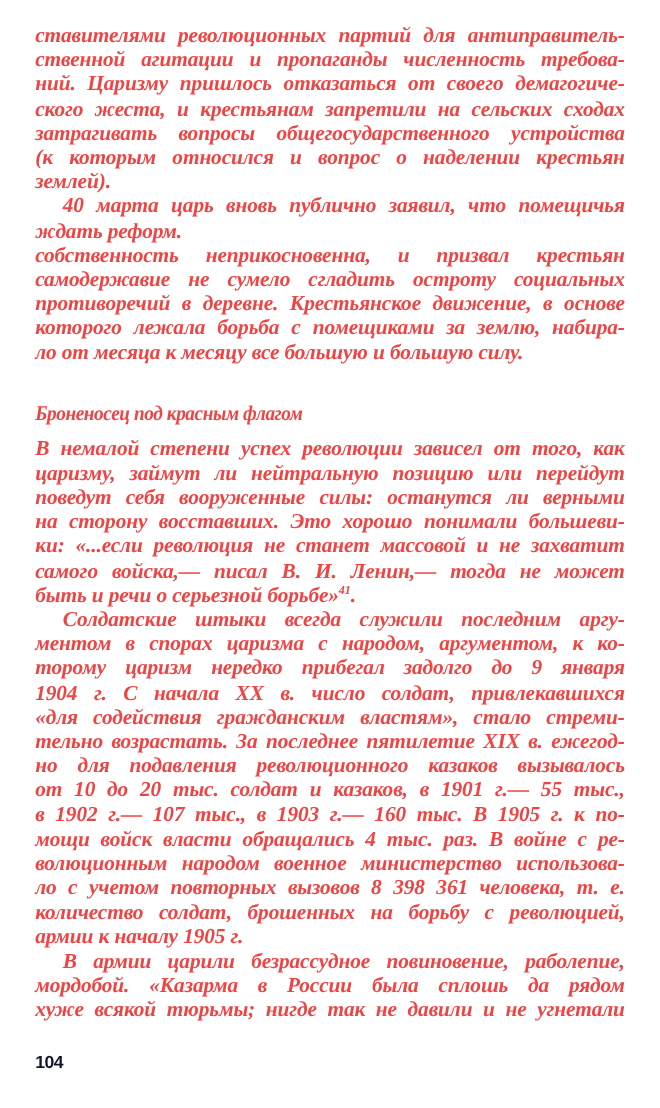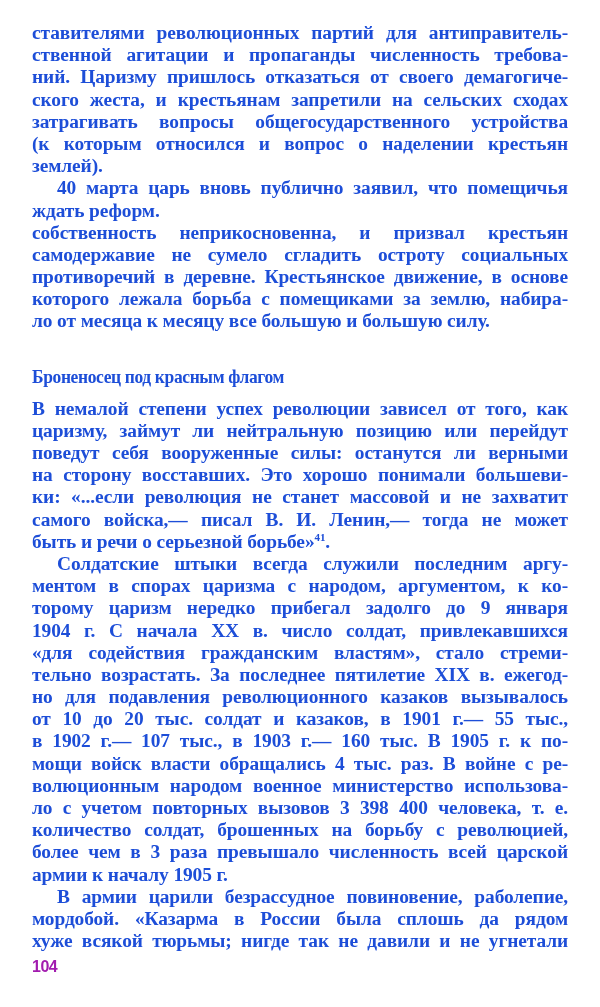--- a/index.html
+++ b/index.html
@@ -1,38 +1,39 @@
 <!DOCTYPE html>
 <html><head>
 <meta charset="utf-8">
 <style>
   html, body { margin: 0; padding: 0; background: #ffffff; }
   body { width: 600px; height: 1007px; position: relative; overflow: hidden; }
   .page {
     position: absolute; left: 32px; top: 22px; width: 536px;
     font-family: "Liberation Serif", serif;
-    color: #1d4ed8;
+    color: #ef4444;
     font-size: 19.4px;
     line-height: 22.2px;
     font-weight: bold;
     letter-spacing: -0.1px;
+    font-style: italic;
   }
   .line { display: block; white-space: nowrap; text-align: justify; text-align-last: justify; height: 22.2px; overflow: visible; }
   .line.last { text-align-last: left; }
   .indent { padding-left: 25px; }
   .heading {
     display: block; font-family: "Liberation Serif", serif; font-weight: bold;
     font-size: 19px; line-height: 22px; margin-top: 33px; margin-bottom: 10px;
     letter-spacing: -0.4px; transform: scaleX(0.92); transform-origin: left center;
   }
   sup.fn { font-size: 11px; line-height: 0; vertical-align: 7px; }
   .page-number {
     position: absolute; left: 32px; top: 958px;
     font-family: "Liberation Sans", sans-serif; font-weight: bold; font-size: 16px;
-    color: #a21caf; letter-spacing: -0.5px;
+    color: #0f172a; letter-spacing: -0.5px;
   }
 </style>
 </head>
 <body>
 
 <div class="page">
 
   <div>
     <span class="line">ставителями революционных партий для антиправитель-</span>
     <span class="line">ственной агитации и пропаганды численность требова-</span>
@@ -73,23 +74,22 @@
     <span class="line">ментом в спорах царизма с народом, аргументом, к ко-</span>
     <span class="line">торому царизм нередко прибегал задолго до 9 января</span>
     <span class="line">1904 г. С начала XX в. число солдат, привлекавшихся</span>
     <span class="line">«для содействия гражданским властям», стало стреми-</span>
     <span class="line">тельно возрастать. За последнее пятилетие XIX в. ежегод-</span>
     <span class="line">но для подавления революционного казаков вызывалось</span>
     <span class="line">от 10 до 20 тыс. солдат и казаков, в 1901 г.— 55 тыс.,</span>
     <span class="line">в 1902 г.— 107 тыс., в 1903 г.— 160 тыс. В 1905 г. к по-</span>
     <span class="line">мощи войск власти обращались 4 тыс. раз. В войне с ре-</span>
     <span class="line">волюционным народом военное министерство использова-</span>
-    <span class="line">ло с учетом повторных вызовов 3 398 400 человека, т. е.</span>
+    <span class="line">ло с учетом повторных вызовов 8 398 361 человека, т. е.</span>
     <span class="line">количество солдат, брошенных на борьбу с революцией,</span>
-    <span class="line">более чем в 3 раза превышало численность всей царской</span>
     <span class="line last">армии к началу 1905 г.</span>
   </div>
 
   <div>
     <span class="line indent">В армии царили безрассудное повиновение, раболепие,</span>
     <span class="line">мордобой. «Казарма в России была сплошь да рядом</span>
     <span class="line">хуже всякой тюрьмы; нигде так не давили и не угнетали</span>
   </div>
 
 </div>

